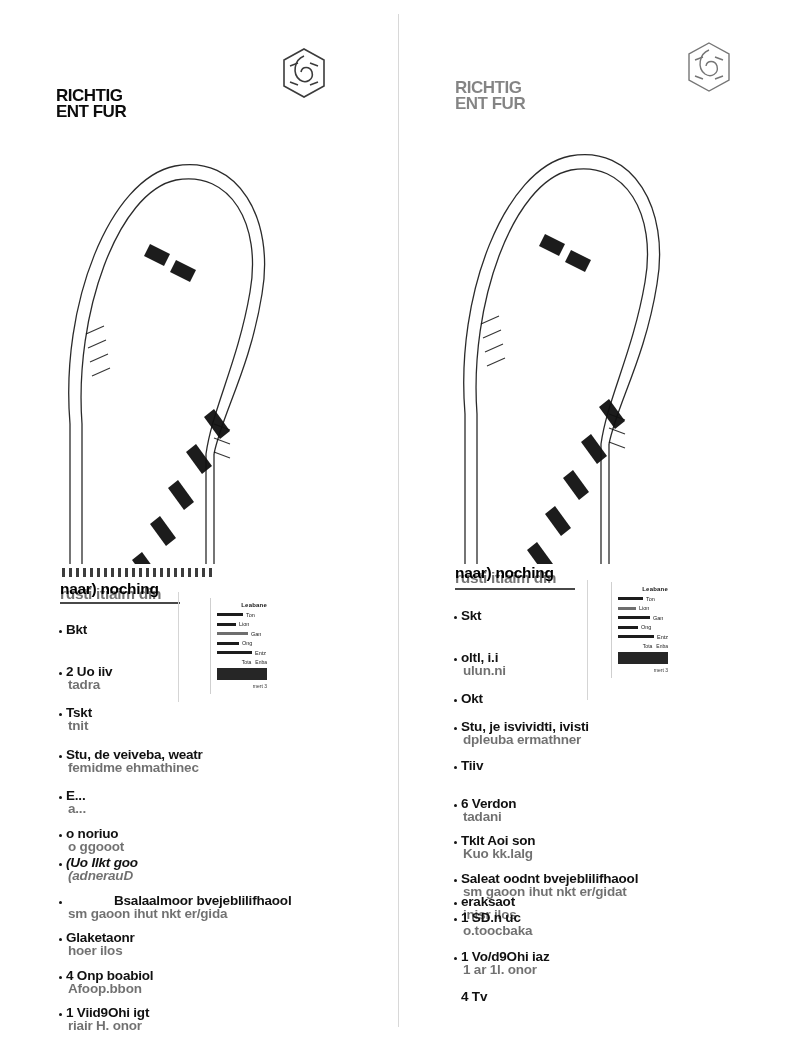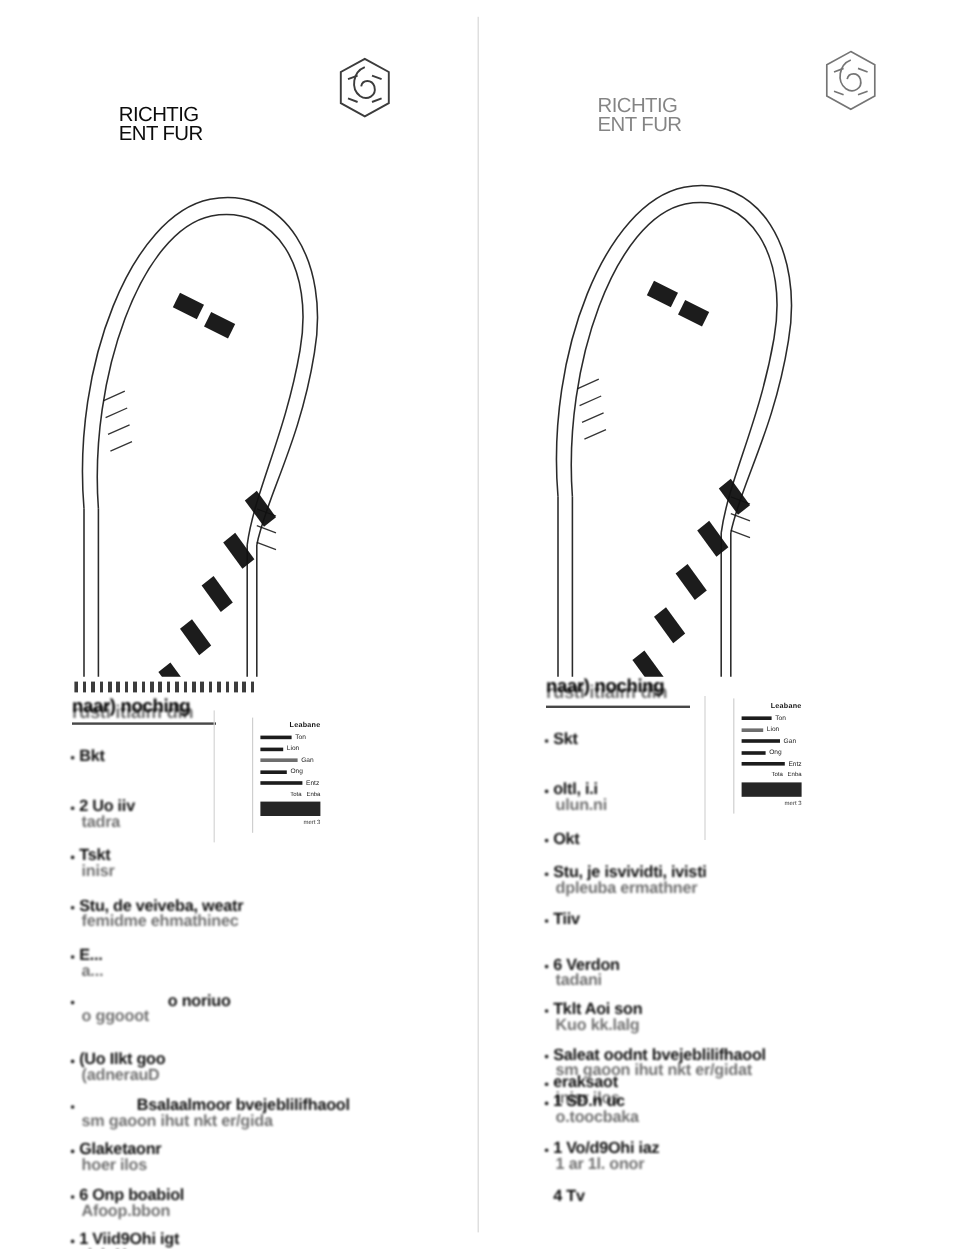--- a/index.html
+++ b/index.html
@@ -54,26 +54,25 @@
     position: absolute;
     top: 0;
     left: 0;
     right: 0;
     bottom: 0;
   }
 
   
   .masthead {
     position: absolute;
-    font-weight: normal;
+    font-weight: bold;
     letter-spacing: -0.5px;
     line-height: 0.92;
     color: #0c0c0c;
     filter: blur(0.6px);
-    margin-left: 43px;
   }
   .masthead .l1 { font-size: 17px; }
   .masthead .l2 { font-size: 17px; }
   .masthead.left  { top: 74px; left: 56px; }
   .masthead.right { top: 66px; left: 455px; opacity: 0.5; }
 
   
   .badge {
     position: absolute;
     width: 52px;
@@ -297,55 +296,55 @@
             <span class="dup"></span>
           </div>
           <div class="line" style="margin-top:26px;">
             <span class="bullet-dot"></span>
             <span>2 Uo iiv</span>
             <span class="dup">tadra</span>
           </div>
           <div class="line" style="margin-top:26px;">
             <span class="bullet-dot"></span>
             <span>Tskt</span>
-            <span class="dup">inisr</span>
+            <span class="dup">tnit</span>
           </div>
           <div class="line" style="margin-top:26px;">
             <span class="bullet-dot"></span>
             <span>Stu, de veiveba, weatr</span>
             <span class="dup">femidme ehmathinec</span>
           </div>
           <div class="line" style="margin-top:26px;">
             <span class="bullet-dot"></span>
             <span>E...</span>
             <span class="dup">a...</span>
           </div>
-          <div class="line" style="margin-top:22px;text-align:center;">
+          <div class="line" style="margin-top:22px;">
             <span class="bullet-dot"></span>
             <span>o noriuo</span>
             <span class="dup">o ggooot</span>
           </div>
-          <div class="line" style="margin-top:34px;">
+          <div class="line" style="margin-top:14px;font-style:italic;">
             <span class="bullet-dot"></span>
             <span>(Uo Ilkt goo</span>
             <span class="dup">(adnerauD</span>
           </div>
           <div class="line" style="margin-top:22px;padding-left:48px;">
             <span class="bullet-dot"></span>
             <span>Bsalaalmoor bvejeblilifhaool</span>
             <span class="dup">sm gaoon ihut nkt er/gida</span>
           </div>
           <div class="line" style="margin-top:22px;">
             <span class="bullet-dot"></span>
             <span>Glaketaonr</span>
             <span class="dup">hoer ilos</span>
           </div>
           <div class="line" style="margin-top:22px;">
             <span class="bullet-dot"></span>
-            <span>6 Onp boabiol</span>
+            <span>4 Onp boabiol</span>
             <span class="dup">Afoop.bbon</span>
           </div>
           <div class="line" style="margin-top:22px;">
             <span class="bullet-dot"></span>
             <span>1 Viid9Ohi igt</span>
             <span class="dup">riair H. onor</span>
           </div>
 
         </div>
 

